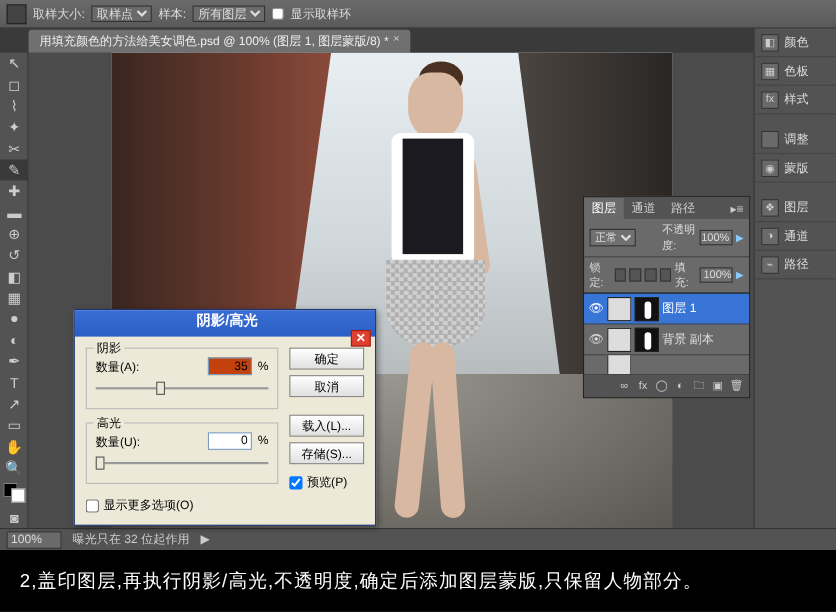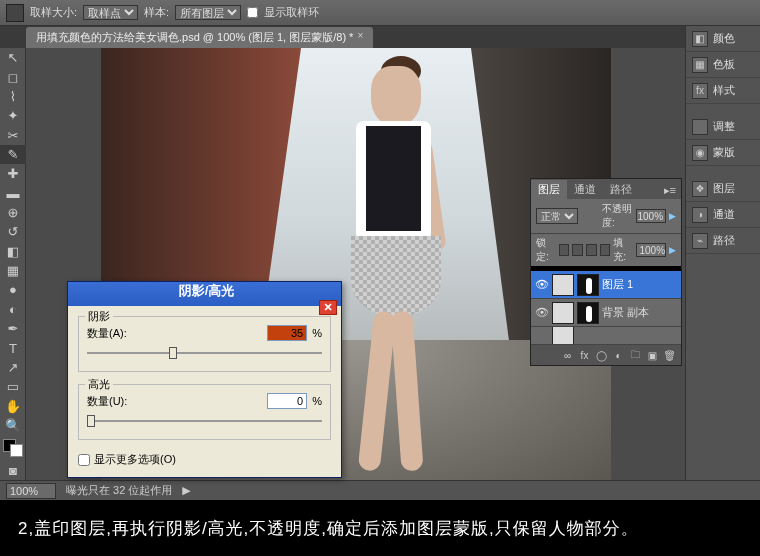--- a/index.html
+++ b/index.html
@@ -40,21 +40,21 @@
 .rail-gap { height: 10px; }
 .layers { position: absolute; top: 178px; right: 78px; width: 152px; background: #6a6a6a; border: 1px solid #222; font-size: 11px; color: #ddd; z-index:3;}
 .layers-tabs { display:flex; background:#535353; height:20px; align-items:flex-end; }
 .layers-tabs span { padding:2px 7px; font-size:11px; color:#ccc; cursor:pointer; }
 .layers-tabs span.act { background:#6a6a6a; color:#fff; }
 .layers-tabs .menu { margin-left:auto; padding:2px 5px; }
 .layers-opts { display:flex; align-items:center; padding:3px 5px; gap:3px; border-bottom:1px solid #444;}
 .layers-opts select { flex:1; font-size:10px; background:#707070; color:#ddd; border:1px solid #333; height:16px;}
 .layers-opts .lab { font-size:10px;margin-left:21px; }
 .layers-opts input { width:30px; font-size:10px; background:#707070; color:#ddd; border:1px solid #333; height:14px; text-align:right; padding-right:2px;}
-.layers-lock { display:flex; align-items:center; padding:2px 5px; gap:3px; border-bottom:5px solid #000000; font-size:10px;}
+.layers-lock { display:flex; align-items:center; padding:2px 5px; gap:3px; border-bottom:1px solid #000000; font-size:10px;}
 .lock-ic { width:12px; height:12px; background:#555; border:1px solid #333; }
 .layer-row { display:flex; align-items:center; height:28px; border-bottom:1px solid #444; padding:0 4px; gap:3px; cursor:pointer;}
 .layer-row.sel { background:#3875d7; color:#fff; }
 .eye { width:14px; text-align:center; font-size:11px; }
 .thumb { width:22px; height:22px; background:#ddd; border:1px solid #222; }
 .mask { width:22px; height:22px; background:#111; border:1px solid #222; position:relative; }
 .mask::after { content:''; position:absolute; top:3px; left:8px; width:6px; height:16px; background:#fff; border-radius:3px; }
 .layers-foot { display:flex; height:20px; align-items:center; justify-content:flex-end; gap:2px; padding:0 4px; background:#535353;}
 .foot-ic { width:15px; height:15px; display:flex; align-items:center; justify-content:center; font-size:10px; color:#ccc; cursor:pointer;}
 .dialog { position:absolute; top:281px; left:67px; width:275px; background:#ece9d8; border:1px solid #0a246a; z-index:5; font-size:12px; box-shadow:2px 2px 6px rgba(0,0,0,.4);}
@@ -261,20 +261,31 @@
           <div class="slider">
               <div class="slider-track"></div>
               <div class="slider-thumb" style="left:0%"></div>
             </div>
         </div>
         <label class="chk">
           <input type="checkbox" style="">
           <span>显示更多选项(O)</span>
         </label>
       </div>
+      <div class="dlg-right">
+        <div class="btn">确定</div>
+        <div class="btn">取消</div>
+        <div style="height:6px"></div>
+        <div class="btn">载入(L)...</div>
+        <div class="btn">存储(S)...</div>
+        <label class="chk" style="margin-top:4px">
+          <input type="checkbox" checked="" style="">
+          <span>预览(P)</span>
+        </label>
+      </div>
     </div>
   </div>
 
   <div class="status">
     <input value="100%" style="">
     <span>曝光只在 32 位起作用</span>
     <span>▶</span>
   </div>
 </div>
 

